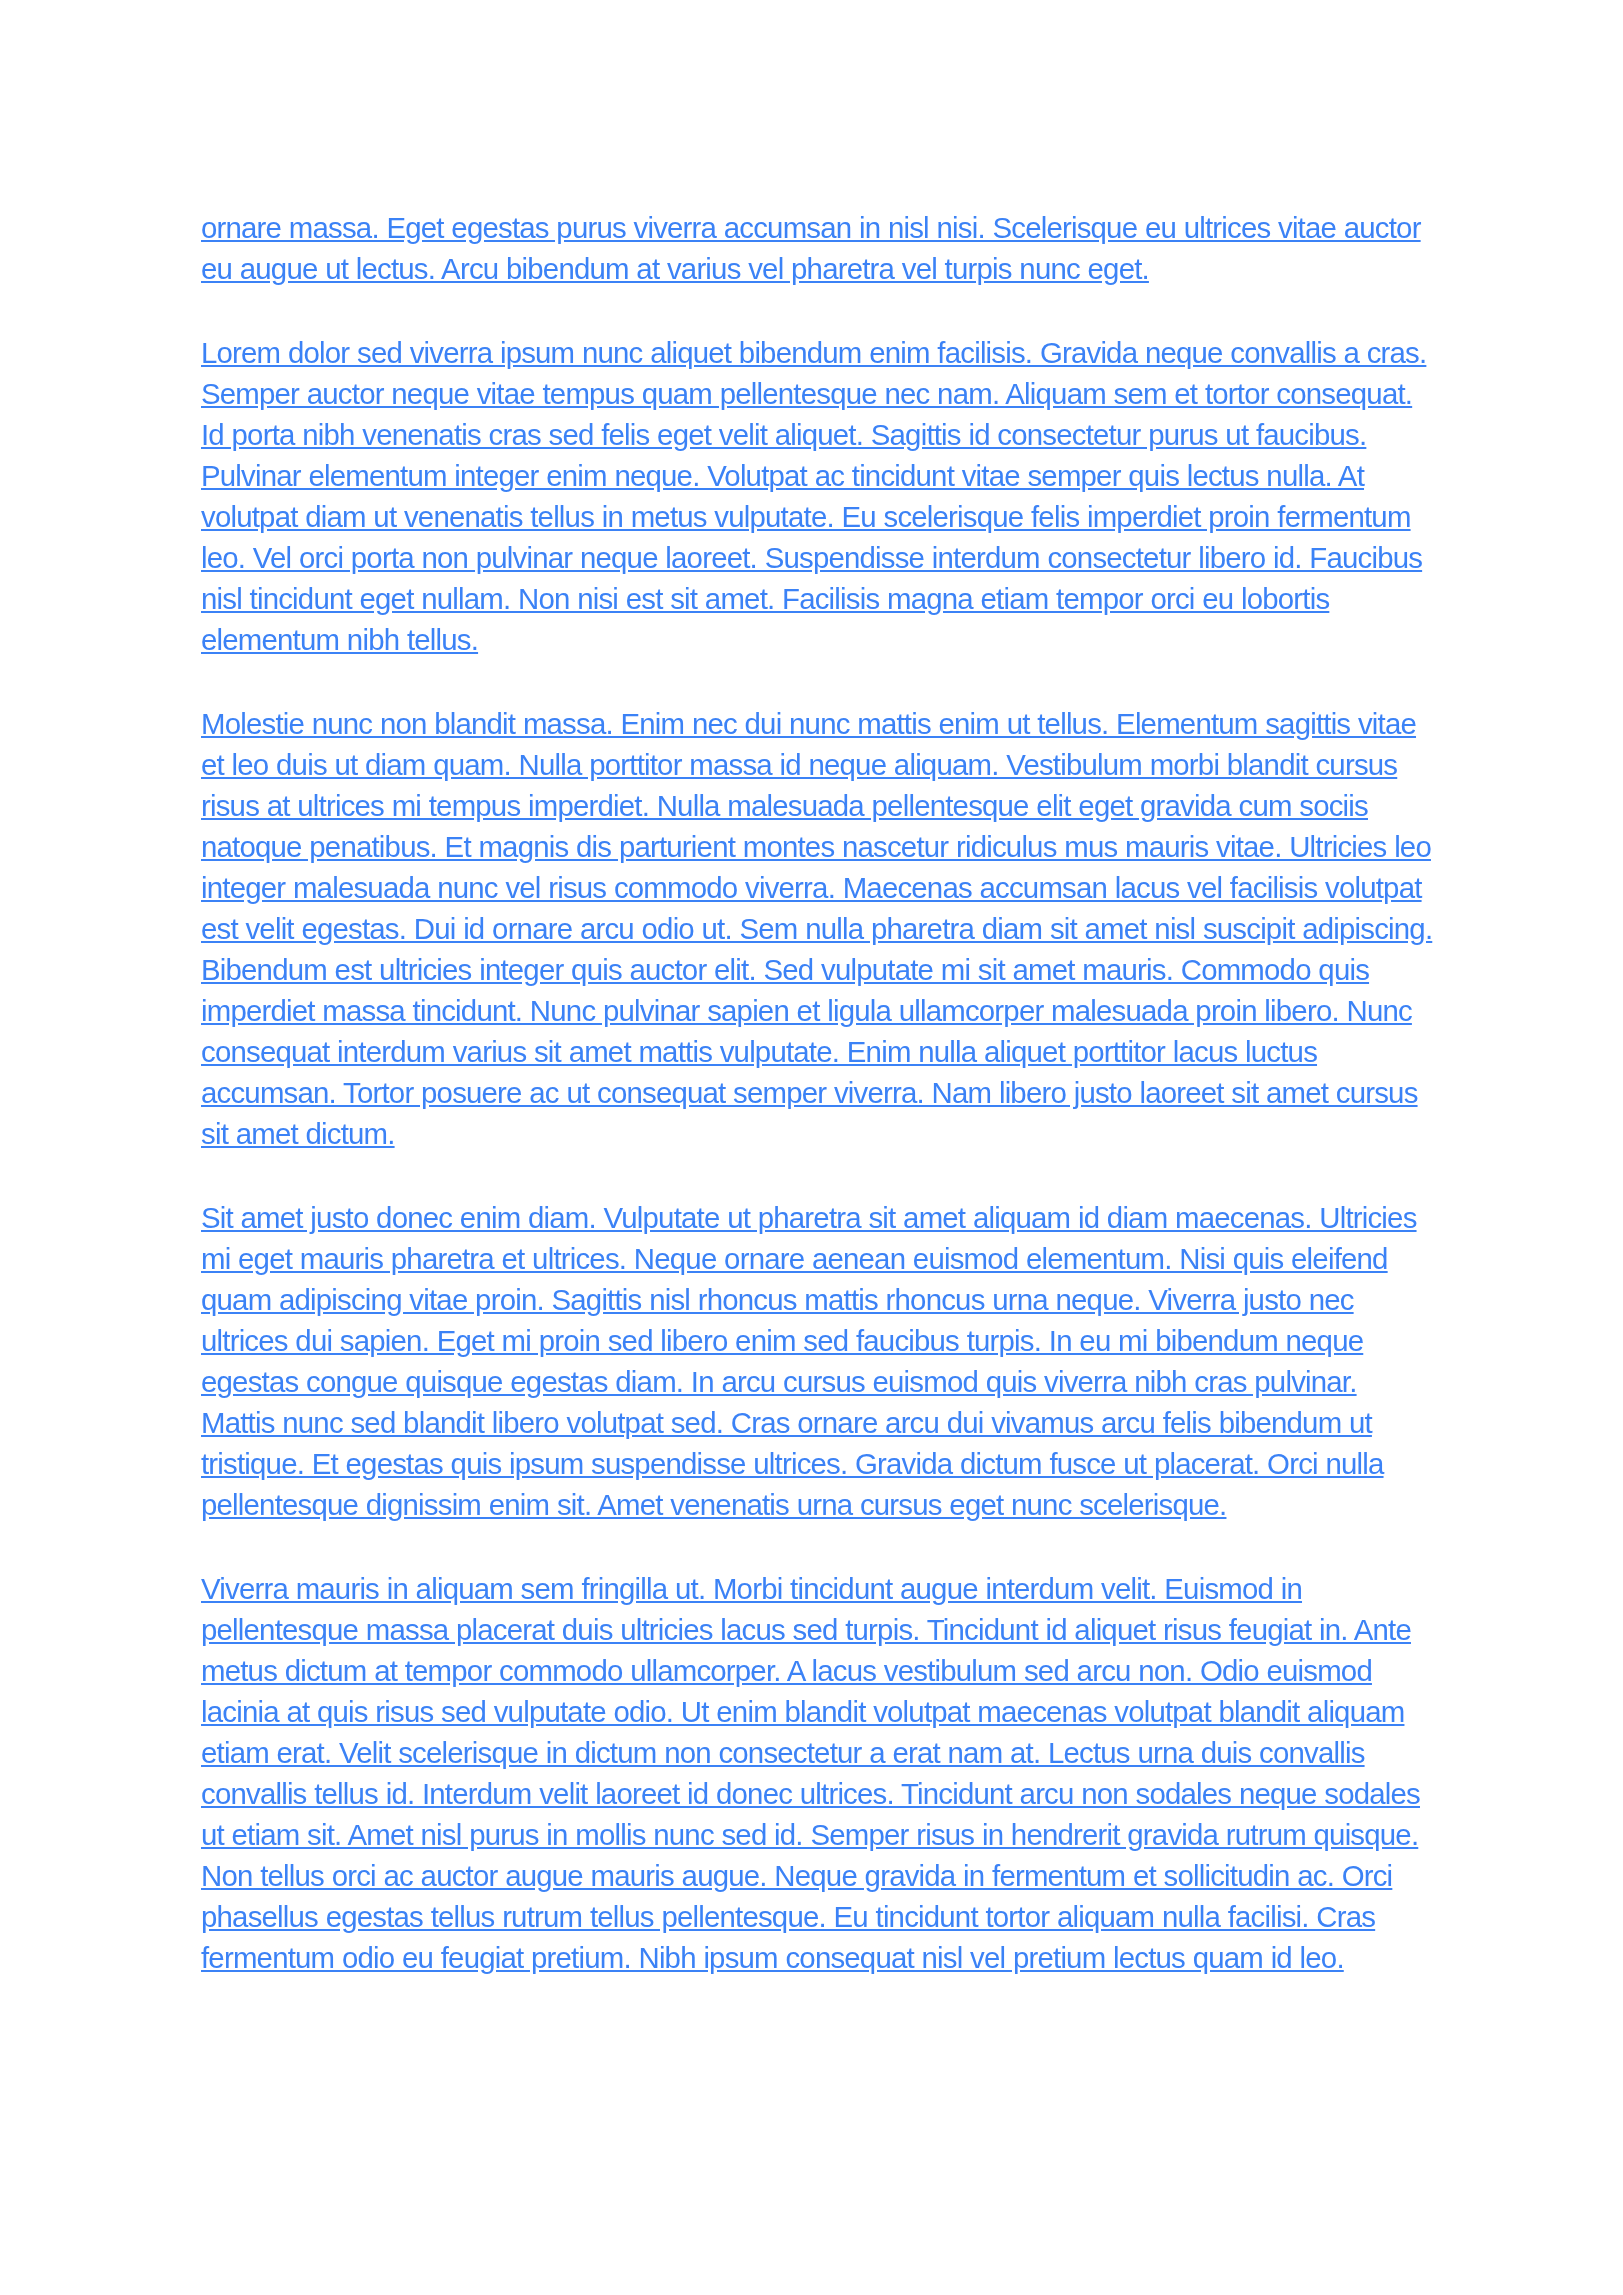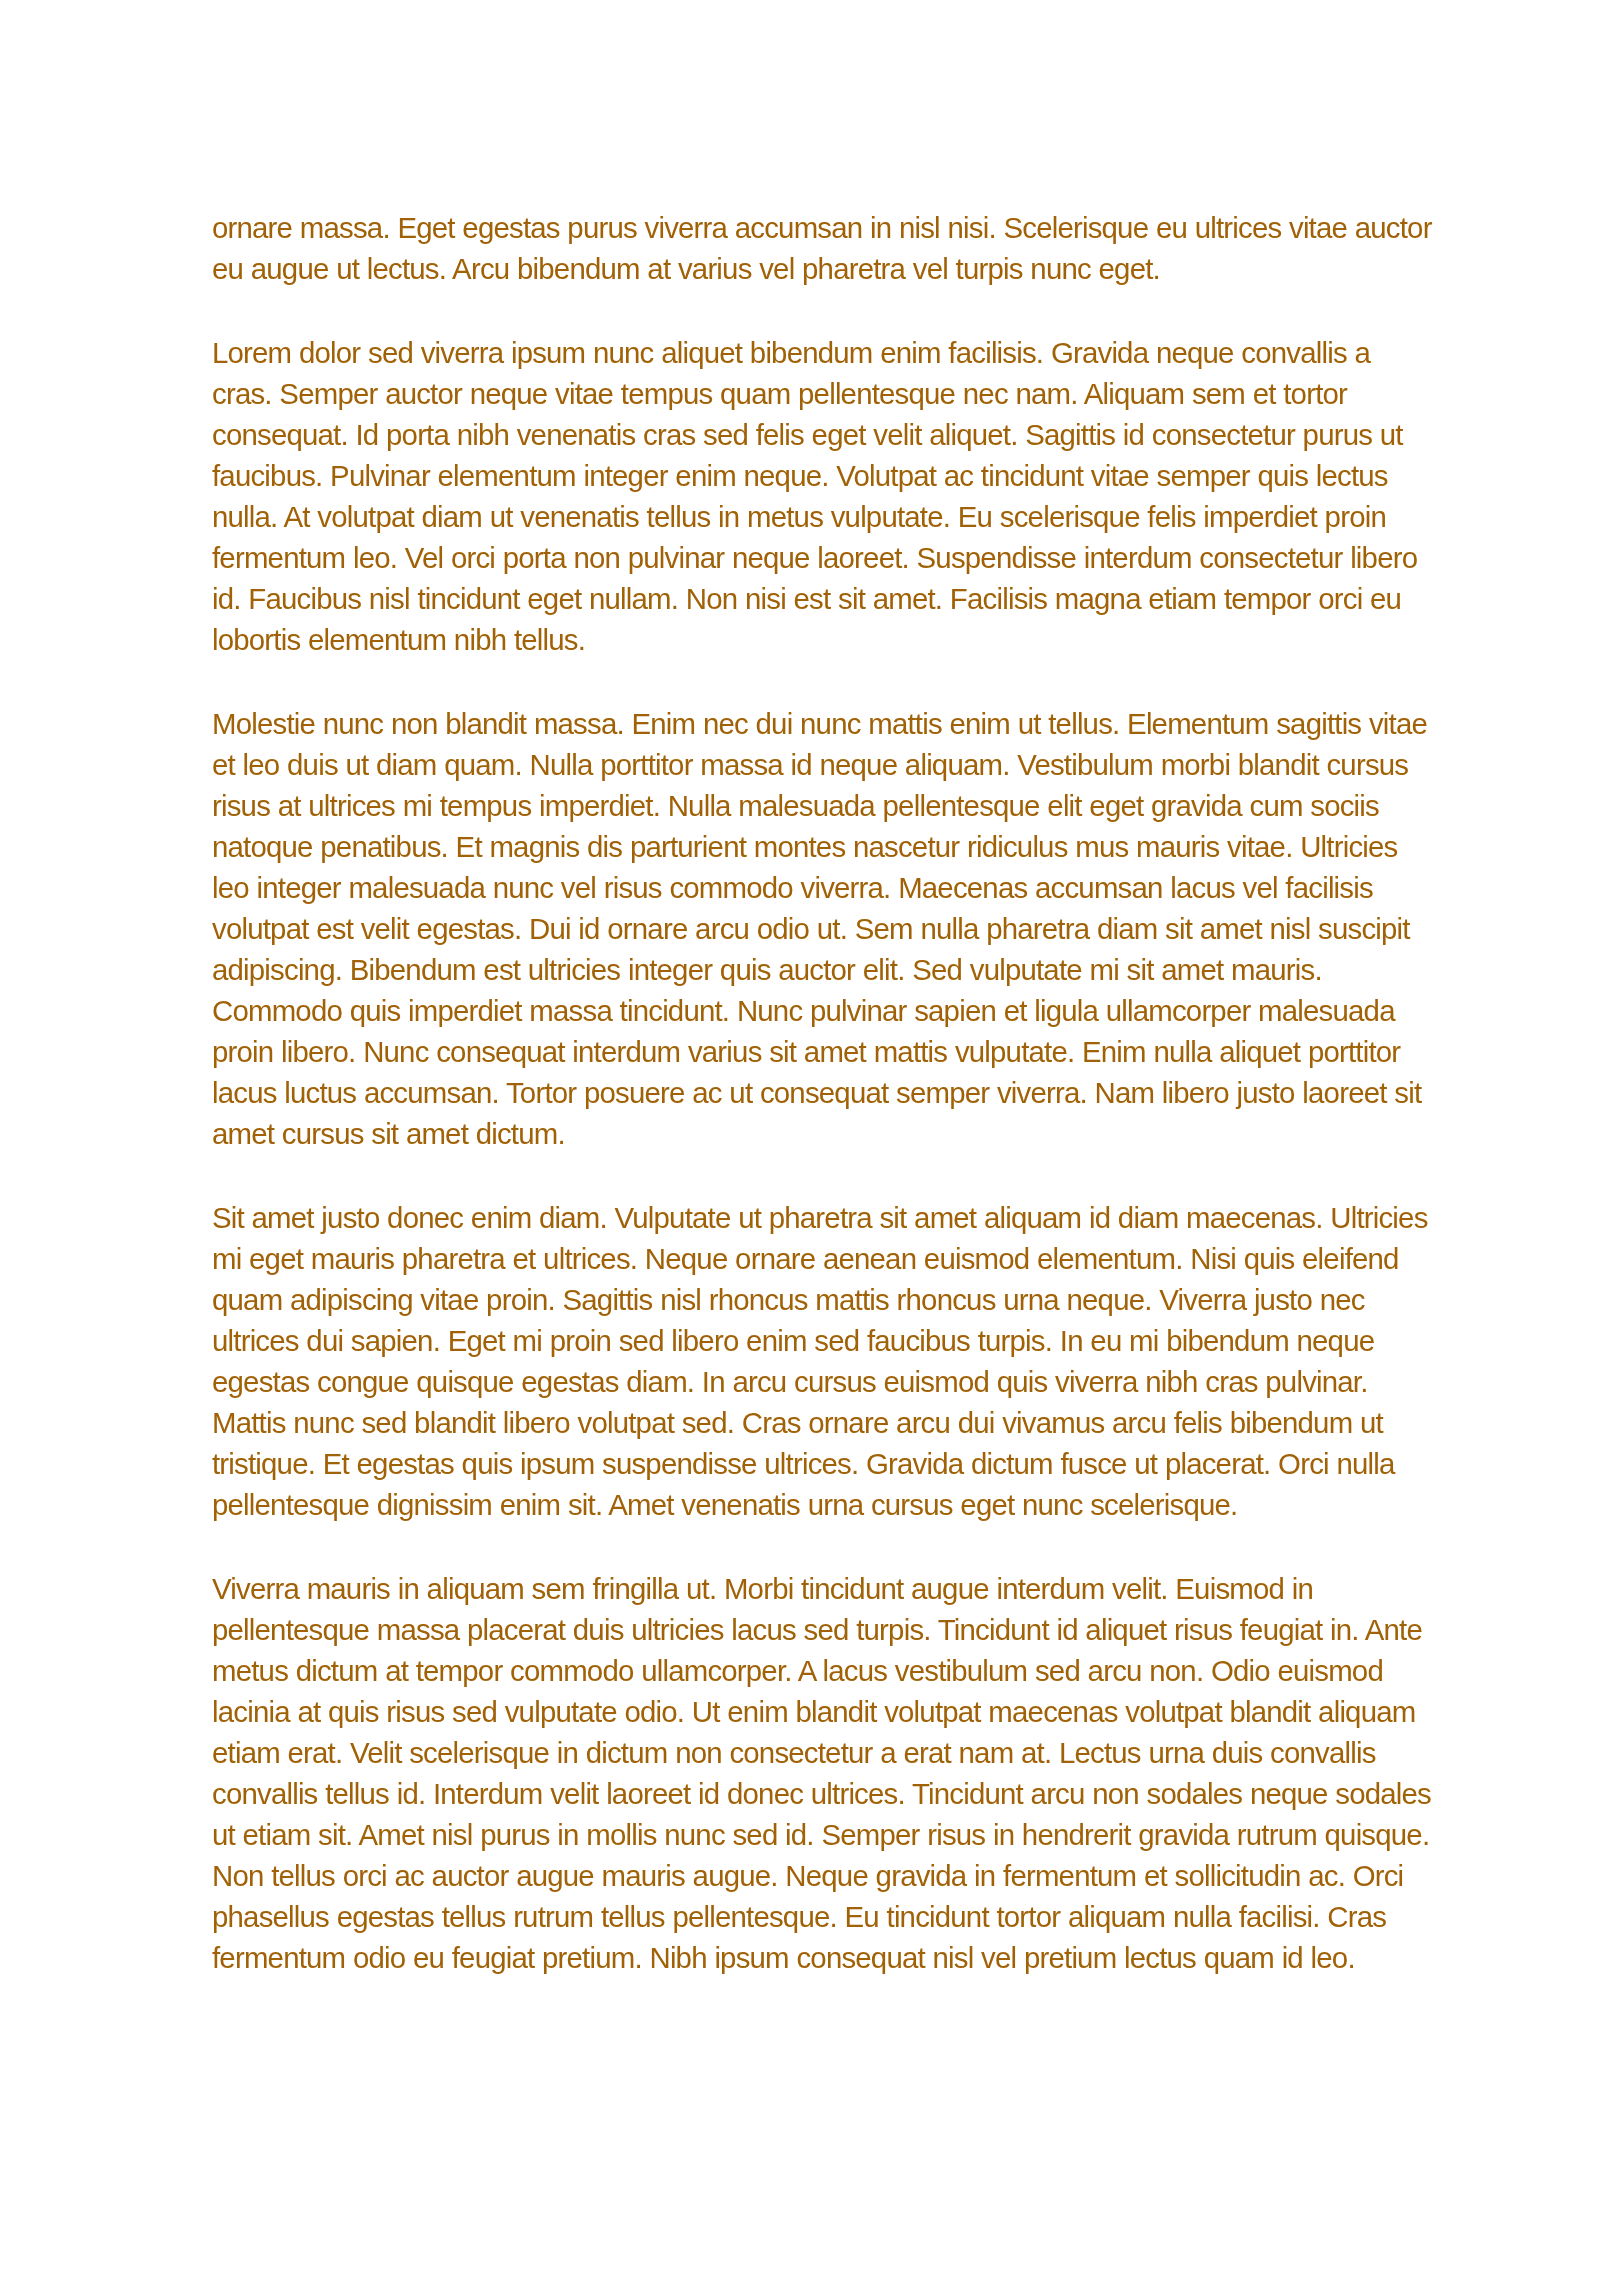--- a/index.html
+++ b/index.html
@@ -18,24 +18,25 @@
     width: 1623px;
     height: 2295px;
     background: #ffffff;
     padding: 207px 188px 131px 196px;
   }
   .page p {
     font-family: "Liberation Sans", sans-serif;
     font-size: 29.4px;
     line-height: 41px;
     letter-spacing: -0.8px;
-    color: #a16207;
-    margin: 0 0 43px 16px;
+    color: #3b82f6;
+    margin: 0 0 43px 5px;
     text-align: left;
     word-spacing: 0.3px;
+    text-decoration: underline;
   }
   .page p:last-child {
     margin-bottom: 0;
   }
 </style>
 </head>
 <body>
 
 <main class="page">
   <p>ornare massa. Eget egestas purus viverra accumsan in nisl nisi. Scelerisque eu ultrices vitae auctor eu augue ut lectus. Arcu bibendum at varius vel pharetra vel turpis nunc eget.</p>

